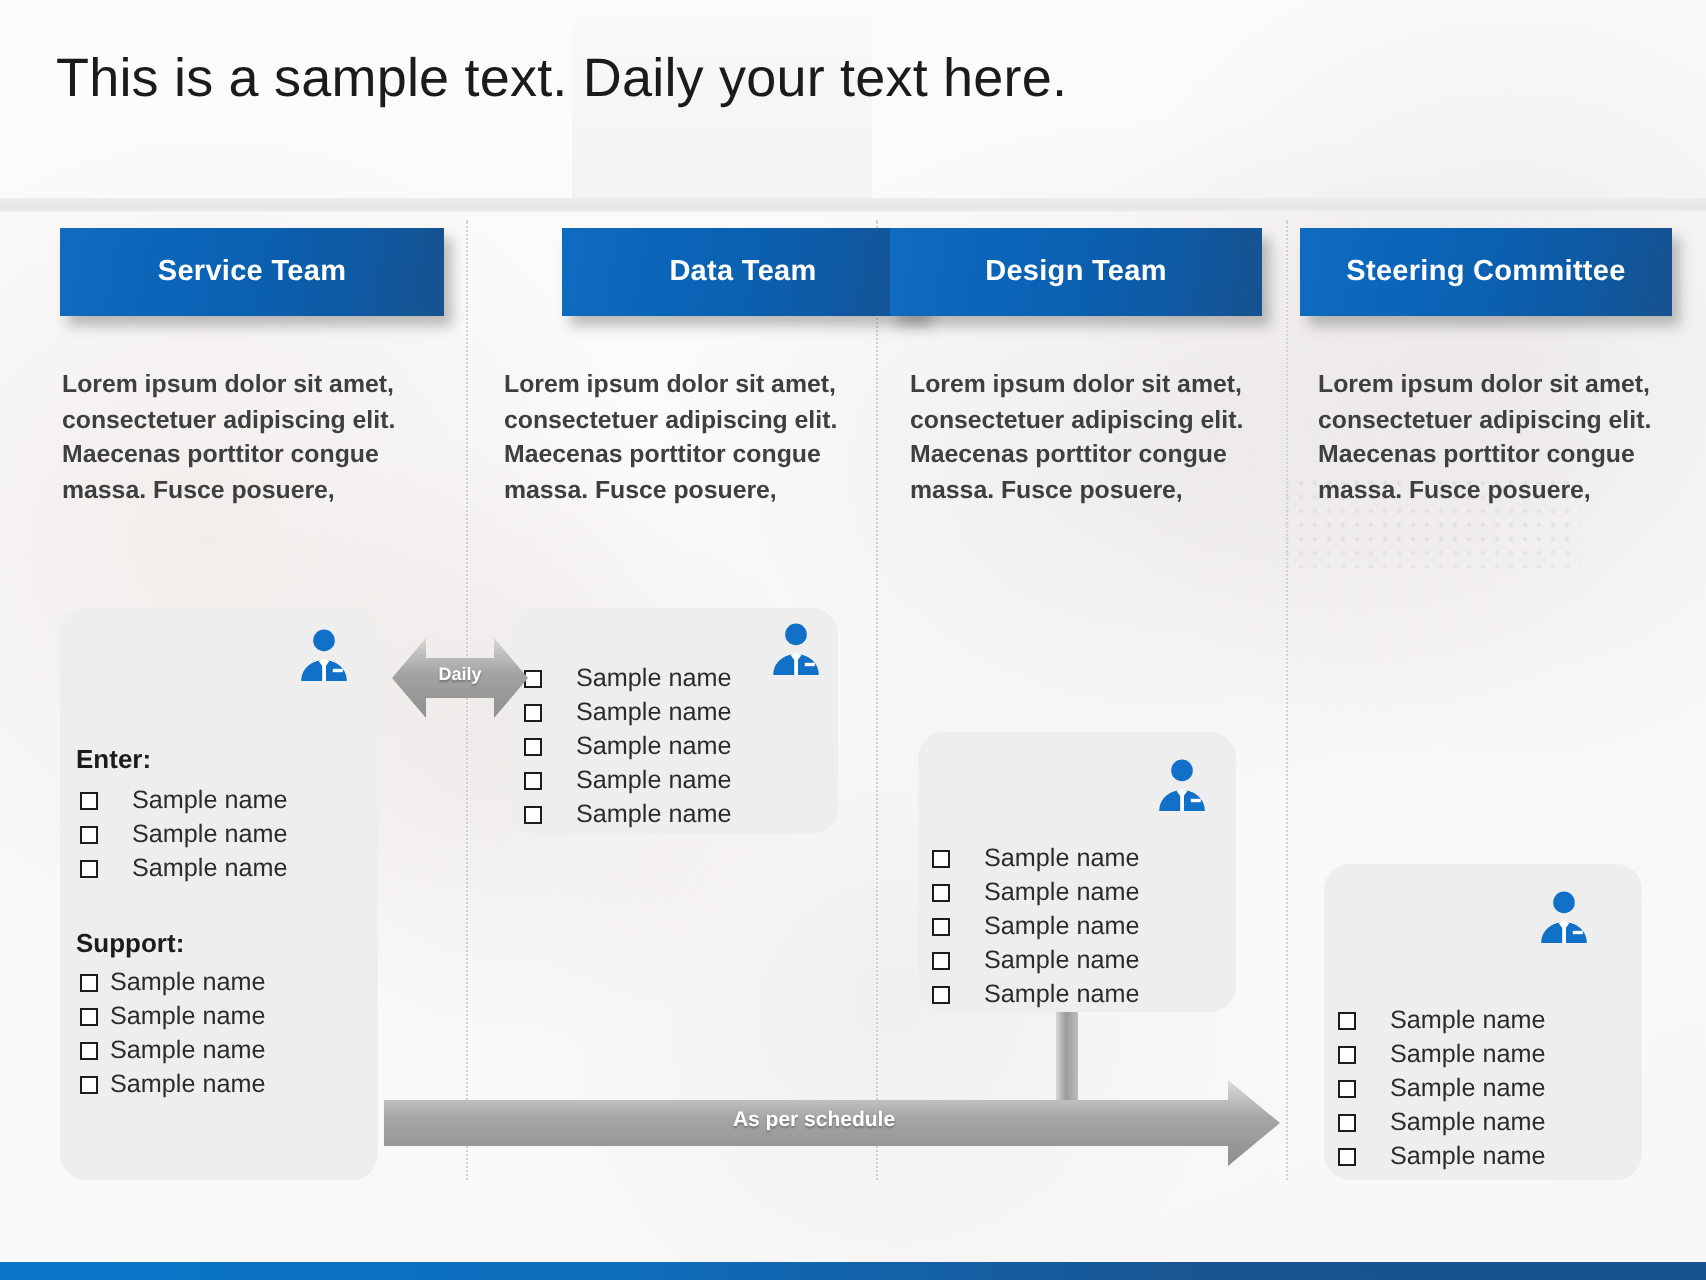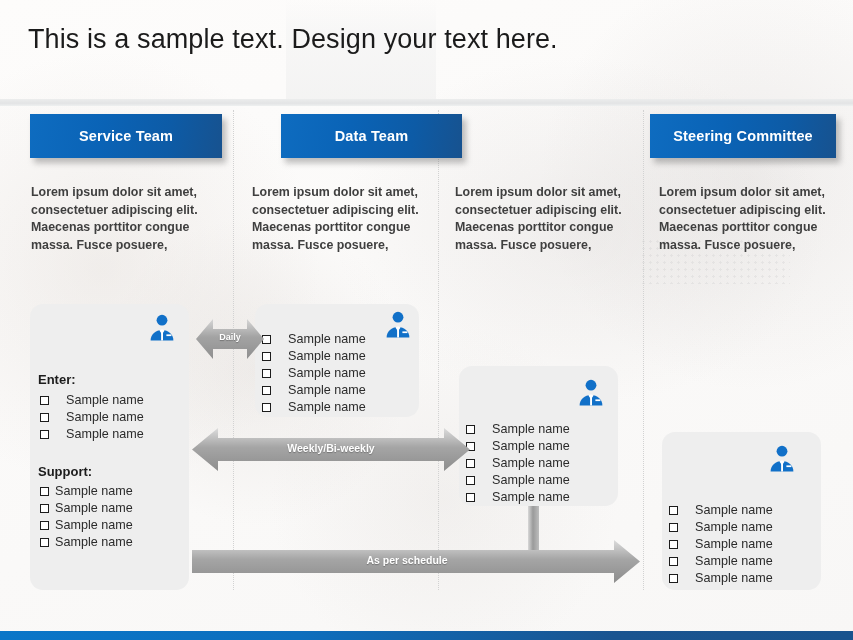--- a/index.html
+++ b/index.html
@@ -181,31 +181,34 @@
 </style>
 </head>
 <body>
 
 <div id="slide">
 
   <div id="bg-wash"></div>
   <div id="title-glow"></div>
   <div id="title-rule"></div>
 
-  <div id="slide-title">This is a sample text. Design your text here.</div>
+  <div id="slide-title">This is a sample text. Daily your text here.</div>
 
   <div class="col-divider" style="left:233px;"></div>
   <div class="col-divider" style="left:438px;"></div>
   <div class="col-divider" style="left:643px;"></div>
 
   <div class="banner" style="left:30px;  top:114px; width:192px;">
     <span class="banner-label">Service Team</span>
   </div>
   <div class="banner" style="left:240px; top:114px; width:181px;margin-left:41px;">
     <span class="banner-label">Data Team</span>
+  </div>
+  <div class="banner" style="left:445px; top:114px; width:186px;">
+    <span class="banner-label">Design Team</span>
   </div>
   <div class="banner" style="left:650px; top:114px; width:186px;">
     <span class="banner-label">Steering Committee</span>
   </div>
 
   <div class="col-desc" style="left:31px;">Lorem ipsum dolor sit amet, consectetuer adipiscing elit. Maecenas porttitor congue massa. Fusce posuere,</div>
   <div class="col-desc" style="left:252px;">Lorem ipsum dolor sit amet, consectetuer adipiscing elit. Maecenas porttitor congue massa. Fusce posuere,</div>
   <div class="col-desc" style="left:455px;">Lorem ipsum dolor sit amet, consectetuer adipiscing elit. Maecenas porttitor congue massa. Fusce posuere,</div>
   <div class="col-desc" style="left:659px;">Lorem ipsum dolor sit amet, consectetuer adipiscing elit. Maecenas porttitor congue massa. Fusce posuere,</div>
 
@@ -216,33 +219,20 @@
           <stop offset="0%" stop-color="#d6d6d6"></stop>
           <stop offset="45%" stop-color="#a3a3a3"></stop>
           <stop offset="100%" stop-color="#8f8f8f"></stop>
         </linearGradient>
       </defs>
       <polygon fill="url(#gDaily)" points="0,23 17,3 17,13 51,13 51,3 68,23 51,43 51,33 17,33 17,43"></polygon>
     </svg>
     <div class="arrow-label" style="left:0; top:16px; width:68px; text-align:center; font-size:9px;">Daily</div>
   </div>
 
-  <div class="arrow-wrap" style="left:192px; top:427px;">
-    <svg width="278" height="45" viewBox="0 0 278 45">
-      <defs>
-        <linearGradient id="gWeekly" x1="0" y1="0" x2="0" y2="1">
-          <stop offset="0%" stop-color="#dcdcdc"></stop>
-          <stop offset="45%" stop-color="#a5a5a5"></stop>
-          <stop offset="100%" stop-color="#8d8d8d"></stop>
-        </linearGradient>
-      </defs>
-      <polygon fill="url(#gWeekly)" points="0,22.5 26,1 26,11 252,11 252,1 278,22.5 252,44 252,34 26,34 26,44"></polygon>
-    </svg>
-    <div class="arrow-label" style="left:0; top:15px; width:278px; text-align:center; font-size:10.5px;">Weekly/Bi-weekly</div>
-  </div>
 
   <div id="connector-stub"></div>
 
   <div class="arrow-wrap" style="left:192px; top:539px;">
     <svg width="448" height="45" viewBox="0 0 448 45">
       <defs>
         <linearGradient id="gSched" x1="0" y1="0" x2="0" y2="1">
           <stop offset="0%" stop-color="#dcdcdc"></stop>
           <stop offset="45%" stop-color="#a5a5a5"></stop>
           <stop offset="100%" stop-color="#8d8d8d"></stop>

